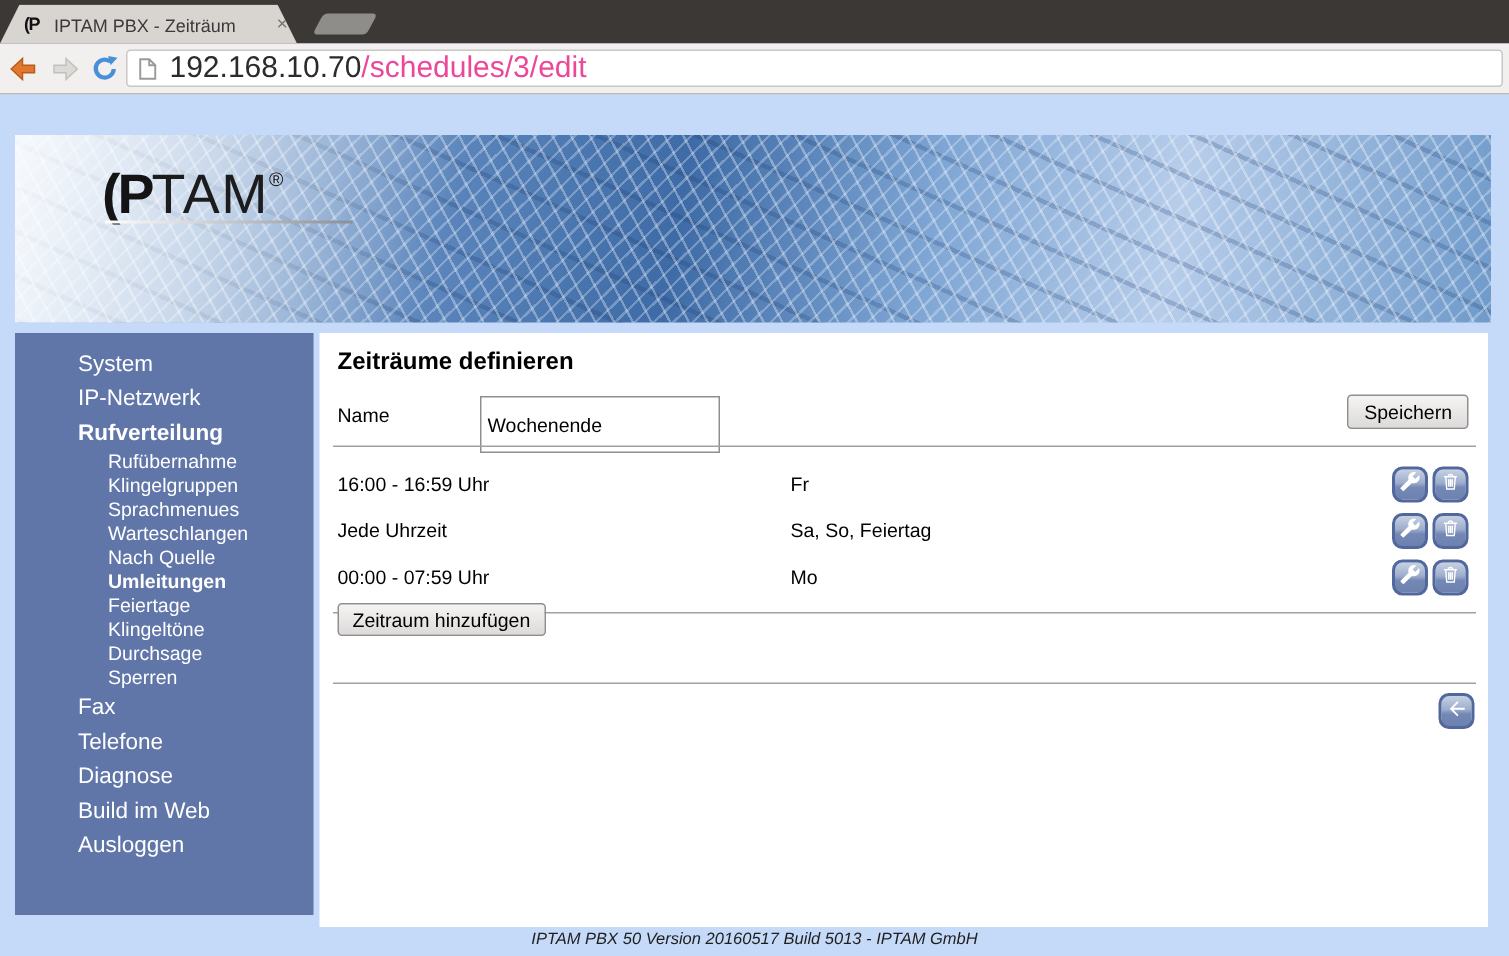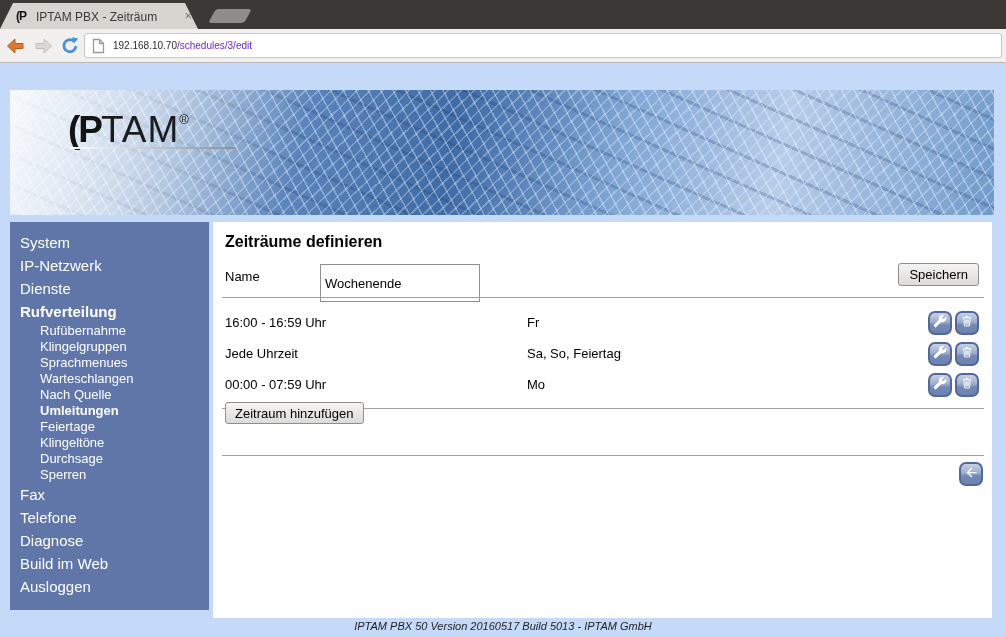--- a/index.html
+++ b/index.html
@@ -42,25 +42,25 @@
     background:#f2f0ee; border-bottom:1px solid #bcbab7;
   }
   .nav-btn { position:absolute; top:36px; width:22px; height:20px; }
   .nav-back { left:5px; }
   .nav-fwd  { left:32px; }
   .nav-reload { left:59px; }
   .omnibox {
     position:absolute; left:84px; top:33px; width:918px; height:25px;
     background:#fff; border:1px solid #c9c7c5; border-radius:3px;
     display:flex; align-items:center; padding-left:7px;
-    font-size:10px;
+    font-size:20px;
   }
   .omni-page-icon { margin-right:8px; display:inline-flex; }
   .url-host { color:#2b2b2b; }
-  .url-path { color:#6d28d9; }
+  .url-path { color:#ec4899; }
 
   
   .webpage {
     position:absolute; top:63px; left:0; width:1006px; height:574px;
     background:#c5d9f8;
   }
   .banner {
     position:absolute; left:10px; top:27px; width:984px; height:125px;
     background:
       linear-gradient(105deg, rgba(255,255,255,.9) 0%, rgba(255,255,255,.55) 14%, rgba(255,255,255,0) 30%),
@@ -76,21 +76,21 @@
   .logo .lp { font-weight:bold; letter-spacing:-2px; }
   .logo .tam { font-weight:normal; letter-spacing:1px; color:#1c1c1c; }
   .logo sup { font-size:13px; vertical-align:18px; letter-spacing:0; }
   .logo-underline {
     position:absolute; left:60px; top:57px; width:165px; height:2px;
     background:linear-gradient(90deg,#ffffff,#8a8f96);
   }
 
   .sidebar {
     position:absolute; left:10px; top:159px; width:199px; height:388px;
-    background:#6076a8; color:#fff; padding-top:9px;
+    background:#6076a8; color:#fff; padding-top:9px;padding-left:32px;
   }
   .nav-main { font-size:15px; line-height:23px; padding-left:10px; cursor:pointer; }
   .nav-sub  { font-size:13px; line-height:16px; padding-left:30px; cursor:pointer; }
   .bold { font-weight:bold; }
 
   .content {
     position:absolute; left:213px; top:159px; width:779px; height:396px;
     background:#fff;
   }
   .page-title {
@@ -177,21 +177,20 @@
 <div class="webpage">
 
   <div class="banner">
     <div class="logo"><span class="lp">(P</span><span class="tam">TAM</span><sup>®</sup></div>
     <div class="logo-underline"></div>
   </div>
 
   <nav class="sidebar">
     <div class="nav-main">System</div>
     <div class="nav-main">IP-Netzwerk</div>
-    <div class="nav-main">Dienste</div>
     <div class="nav-main bold">Rufverteilung</div>
     <div class="nav-sub">Rufübernahme</div>
     <div class="nav-sub">Klingelgruppen</div>
     <div class="nav-sub">Sprachmenues</div>
     <div class="nav-sub">Warteschlangen</div>
     <div class="nav-sub">Nach Quelle</div>
     <div class="nav-sub bold">Umleitungen</div>
     <div class="nav-sub">Feiertage</div>
     <div class="nav-sub">Klingeltöne</div>
     <div class="nav-sub">Durchsage</div>

